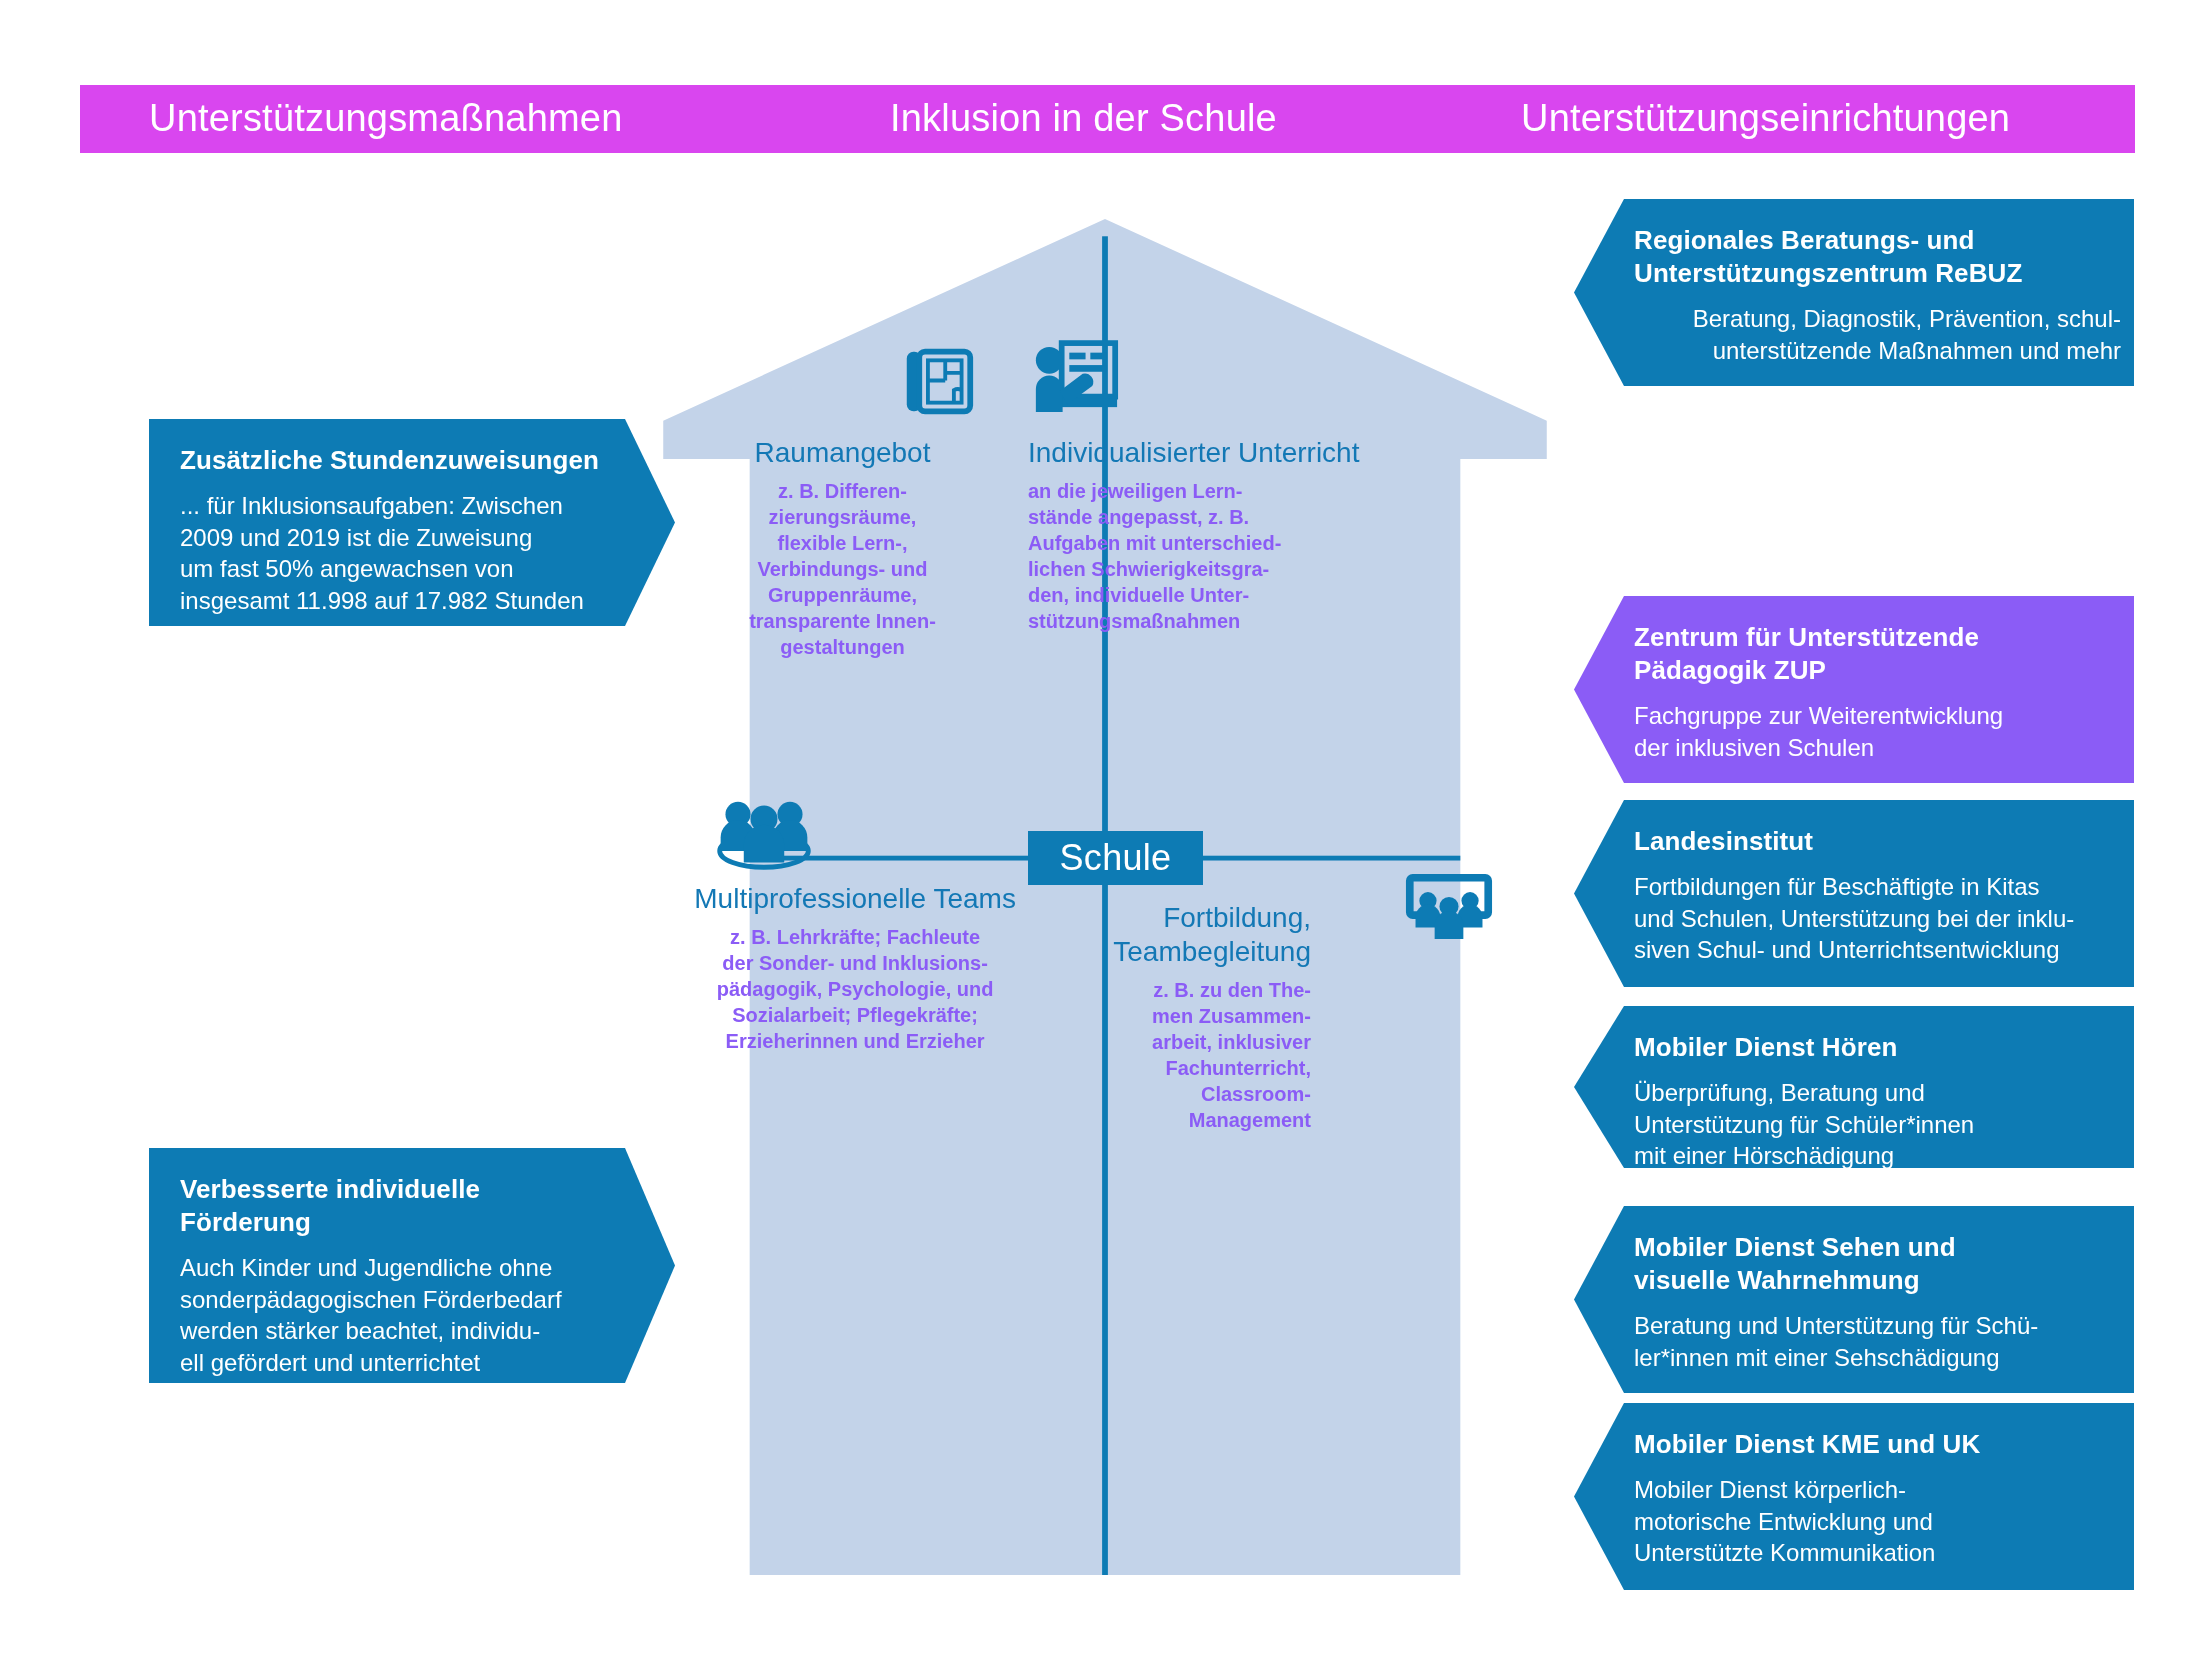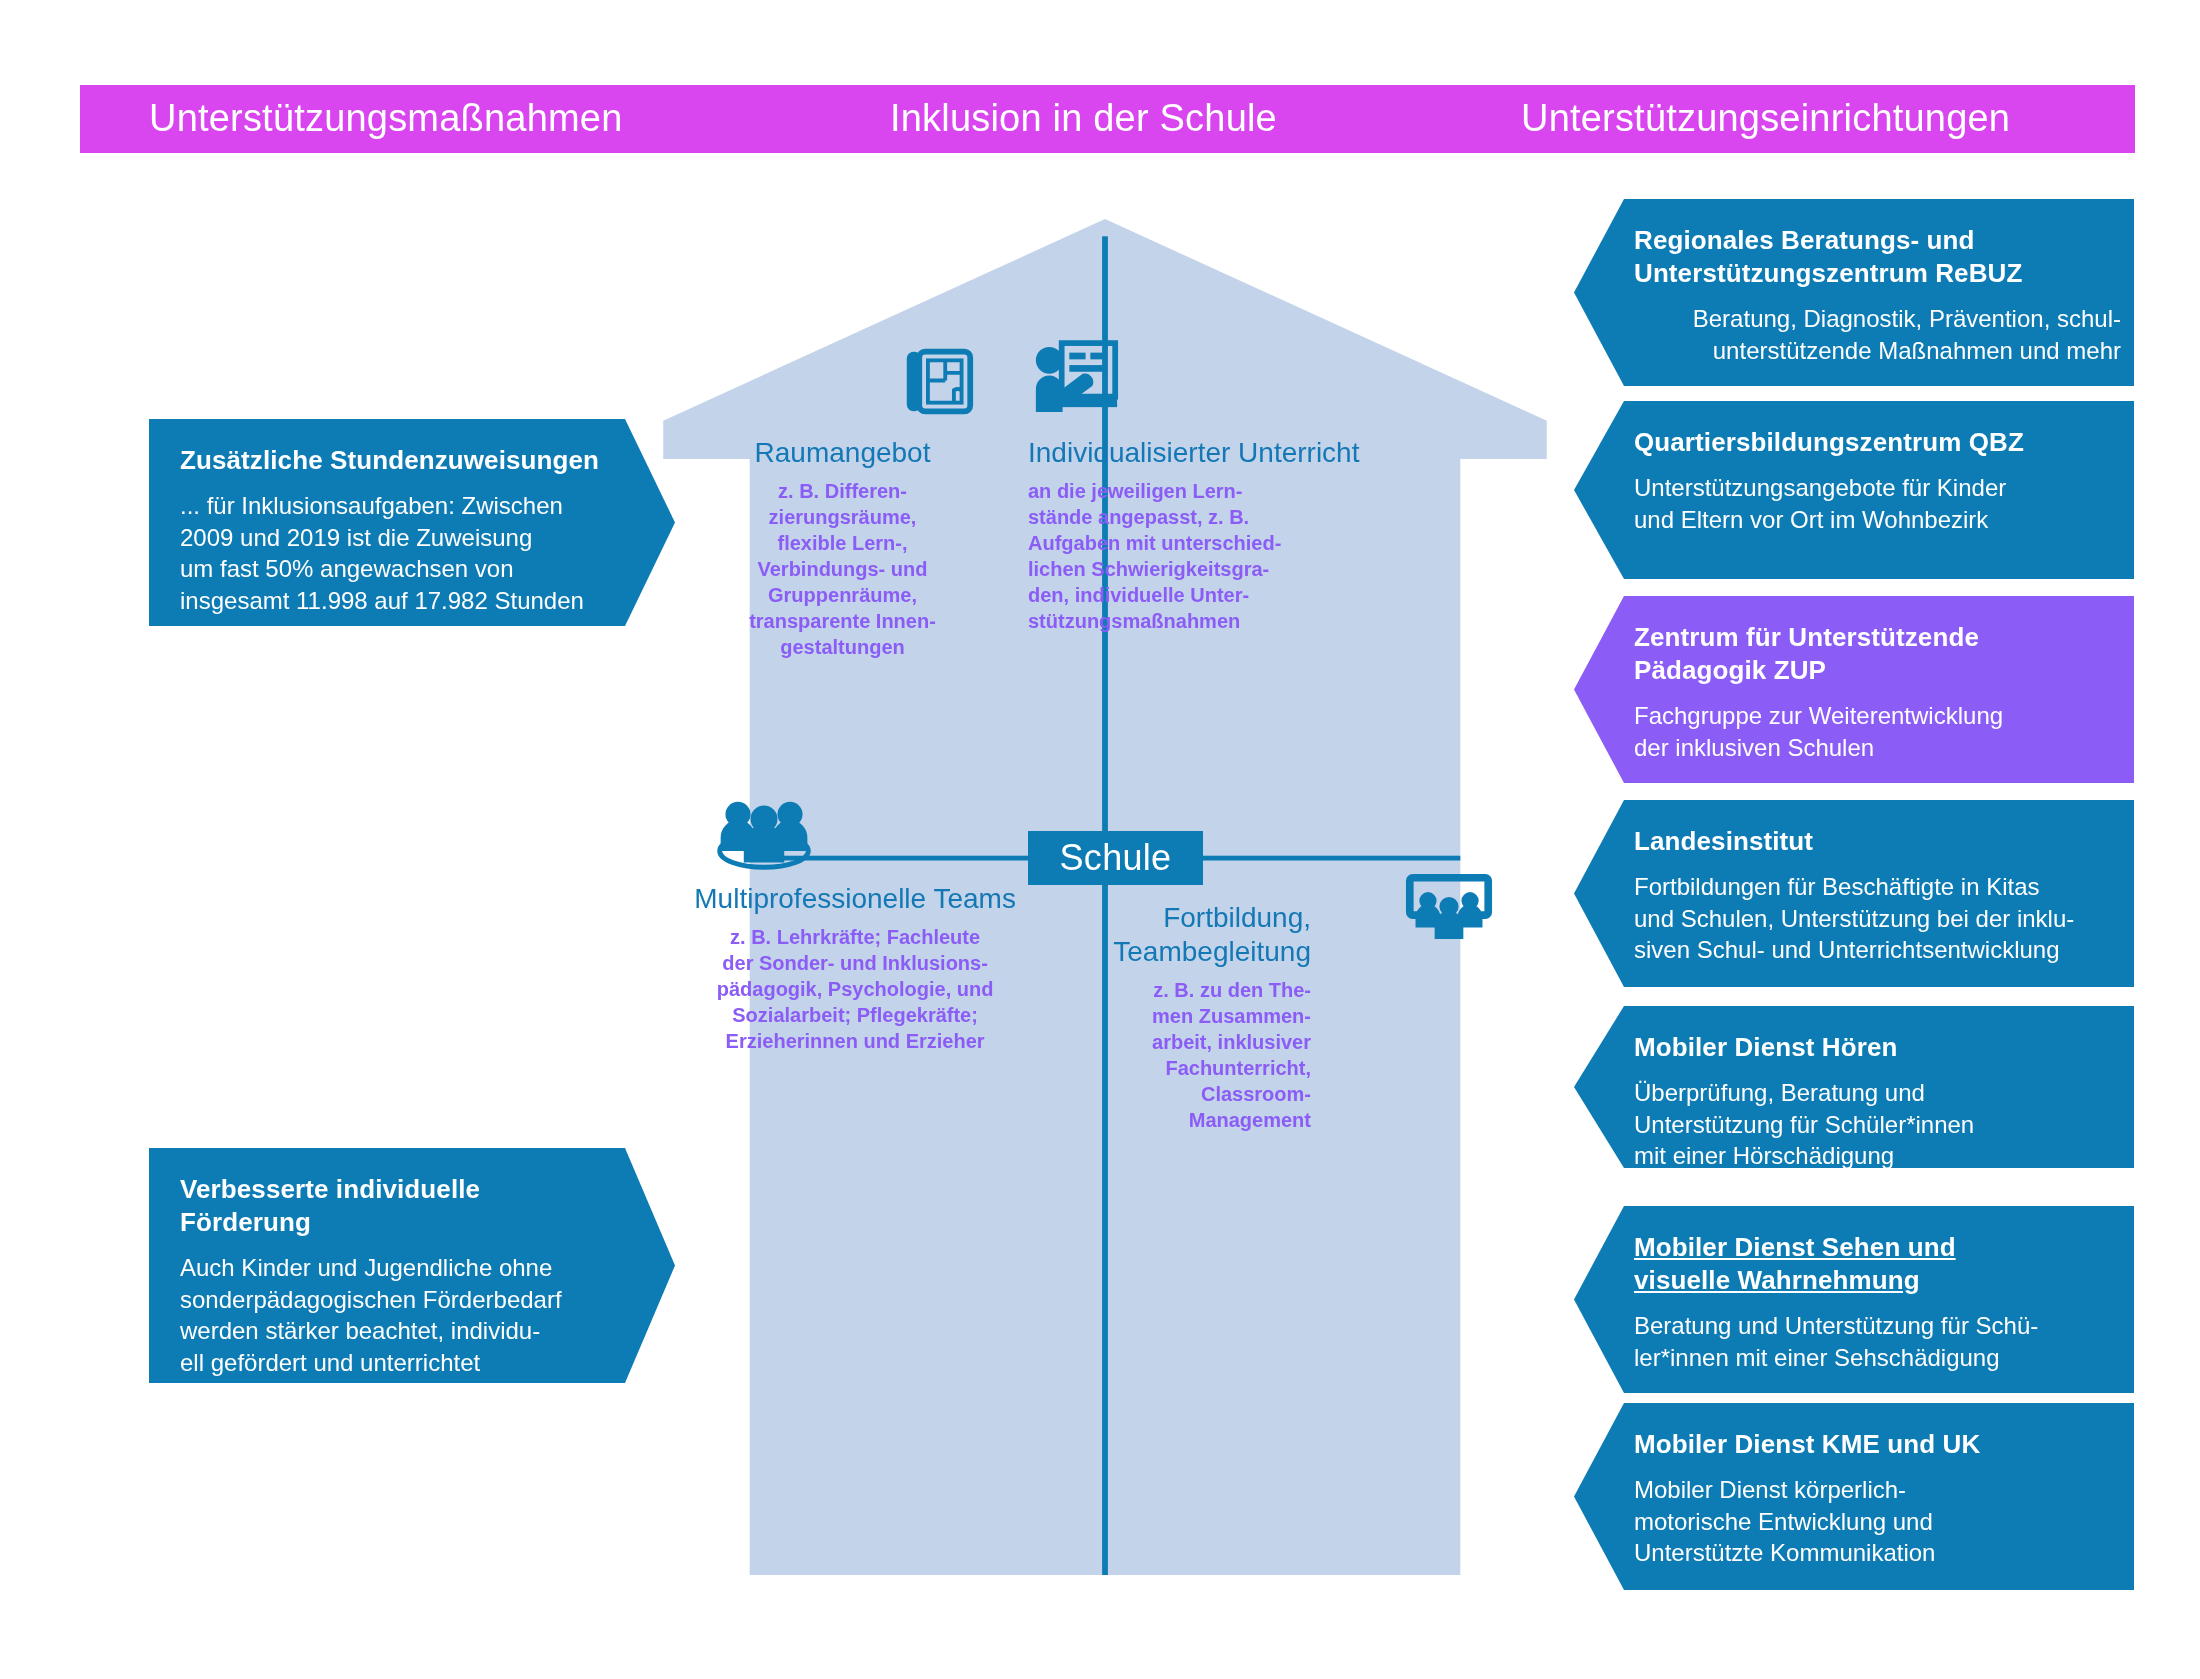--- a/index.html
+++ b/index.html
@@ -205,27 +205,20 @@
 
   <div class="abox right clip-l" style="left:1574px;top:199px;width:560px;height:187px;background:#0d7bb4;">
     <div class="inner">
       <h3 style="white-space:pre-line;">Regionales Beratungs- und
 Unterstützungszentrum ReBUZ</h3>
       <p style="white-space:pre-line;text-align:right;">Beratung, Diagnostik, Prävention, schul-
 unterstützende Maßnahmen und mehr</p>
     </div>
   </div>
 
-  <div class="abox right clip-l" style="left:1574px;top:401px;width:560px;height:178px;background:#0d7bb4;">
-    <div class="inner">
-      <h3 style="white-space:pre-line;">Quartiersbildungszentrum QBZ</h3>
-      <p style="white-space:pre-line;">Unterstützungsangebote für Kinder
-und Eltern vor Ort im Wohnbezirk</p>
-    </div>
-  </div>
 
   <div class="abox right clip-l" style="left:1574px;top:596px;width:560px;height:187px;background:#8b5cf6;">
     <div class="inner">
       <h3 style="white-space:pre-line;">Zentrum für Unterstützende
 Pädagogik ZUP</h3>
       <p style="white-space:pre-line;">Fachgruppe zur Weiterentwicklung
 der inklusiven Schulen</p>
     </div>
   </div>
 
@@ -242,21 +235,21 @@
     <div class="inner">
       <h3 style="white-space:pre-line;">Mobiler Dienst Hören</h3>
       <p style="white-space:pre-line;">Überprüfung, Beratung und
 Unterstützung für Schüler*innen
 mit einer Hörschädigung</p>
     </div>
   </div>
 
   <div class="abox right clip-l" style="left:1574px;top:1206px;width:560px;height:187px;background:#0d7bb4;">
     <div class="inner">
-      <h3 style="white-space:pre-line;text-decoration:underline;">Mobiler Dienst Sehen und
+      <h3 style="white-space:pre-line;">Mobiler Dienst Sehen und
 visuelle Wahrnehmung</h3>
       <p style="white-space:pre-line;">Beratung und Unterstützung für Schü-
 ler*innen mit einer Sehschädigung</p>
     </div>
   </div>
 
   <div class="abox right clip-l" style="left:1574px;top:1403px;width:560px;height:187px;background:#0d7bb4;">
     <div class="inner">
       <h3 style="white-space:pre-line;">Mobiler Dienst KME und UK</h3>
       <p style="white-space:pre-line;">Mobiler Dienst körperlich-

